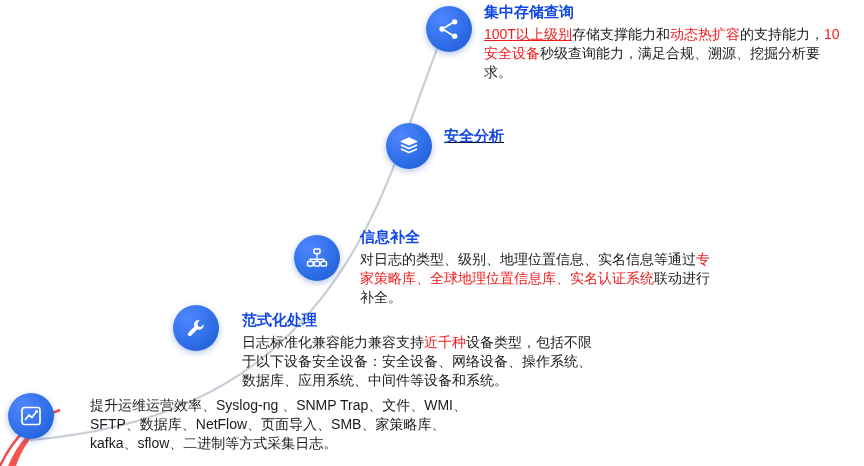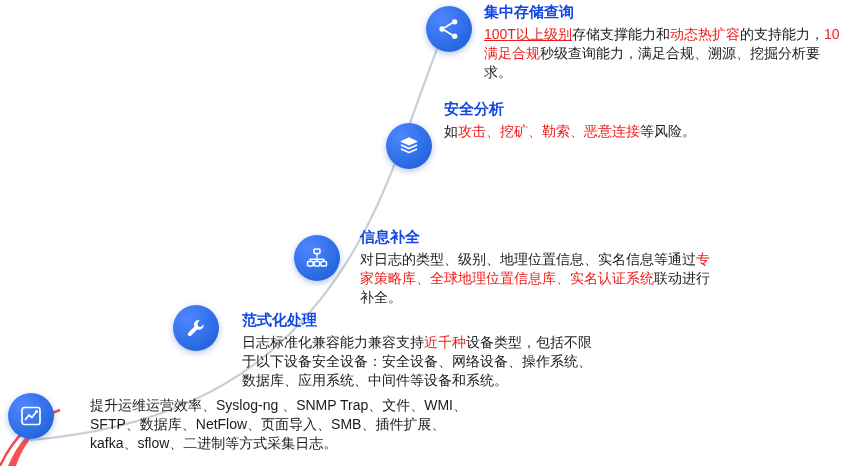--- a/index.html
+++ b/index.html
@@ -53,21 +53,21 @@
   .blk-body {
     color: #1b1b1b;
     font-size: 14px;
     line-height: 19px;
   }
   .hl { color: #f01b1b; }
   .hlu { color: #f01b1b; text-decoration: underline; }
 
   
   #b-store { left: 484px; top: 2px; width: 374px; }
-  #b-sec   { left: 444px; top: 99px; width: 396px; }
+  #b-sec   { left: 444px; top: 126px; width: 396px; text-decoration: underline; }
   #b-info  { left: 360px; top: 227px; width: 390px; }
   #b-norm  { left: 242px; top: 310px; width: 420px; }
   #b-coll  { left: 90px;  top: 396px; width: 400px; }
 
   #n-store { left: 426px; top: 6px; }
   #n-sec   { left: 386px; top: 123px; }
   #n-info  { left: 294px; top: 235px; }
   #n-norm  { left: 173px; top: 305px; }
   #n-coll  { left: 8px;   top: 393px; }
 </style>
@@ -120,29 +120,28 @@
       <circle cx="17.2" cy="18.6" r="2.5" fill="#ffffff"></circle>
       <circle cx="5.6" cy="12" r="2.5" fill="#ffffff"></circle>
       <path d="M7.8 10.8 15 6.5M7.8 13.2 15 17.5" stroke="#ffffff" stroke-width="1.6"></path>
     </svg>
   </div>
 
   <div class="block" id="b-store">
     <div class="blk-title">集中存储查询</div>
     <div class="blk-body">
       <div><span class="hlu">100T以上级别</span>存储支撑能力和<span class="hl">动态热扩容</span>的支持能力，<span class="hl">10</span></div>
-      <div><span class="hl">满足合规</span>秒级查询能力，满足合规、溯源、挖掘分析要</div>
+      <div><span class="hl">安全设备</span>秒级查询能力，满足合规、溯源、挖掘分析要</div>
       <div>求。</div>
     </div>
   </div>
 
   <div class="block" id="b-sec">
     <div class="blk-title">安全分析</div>
     <div class="blk-body">
-      <div>如<span class="hl">攻击、挖矿、勒索、恶意连接</span>等风险。</div>
     </div>
   </div>
 
   <div class="block" id="b-norm">
     <div class="blk-title">范式化处理</div>
     <div class="blk-body">
       <div>日志标准化兼容能力兼容支持<span class="hl">近千种</span>设备类型，包括不限</div>
       <div>于以下设备安全设备：安全设备、网络设备、操作系统、</div>
       <div>数据库、应用系统、中间件等设备和系统。</div>
     </div>
@@ -153,18 +152,18 @@
     <div class="blk-body">
       <div>对日志的类型、级别、地理位置信息、实名信息等通过<span class="hl">专</span></div>
       <div><span class="hl">家策略库、全球地理位置信息库、实名认证系统</span>联动进行</div>
       <div>补全。</div>
     </div>
   </div>
 
   <div class="block" id="b-coll">
     <div class="blk-body">
       <div>提升运维运营效率、Syslog-ng 、SNMP Trap、文件、WMI、</div>
-      <div>SFTP、数据库、NetFlow、页面导入、SMB、插件扩展、</div>
+      <div>SFTP、数据库、NetFlow、页面导入、SMB、家策略库、</div>
       <div>kafka、sflow、二进制等方式采集日志。</div>
     </div>
   </div>
 
 </div>
 
 </body></html>

